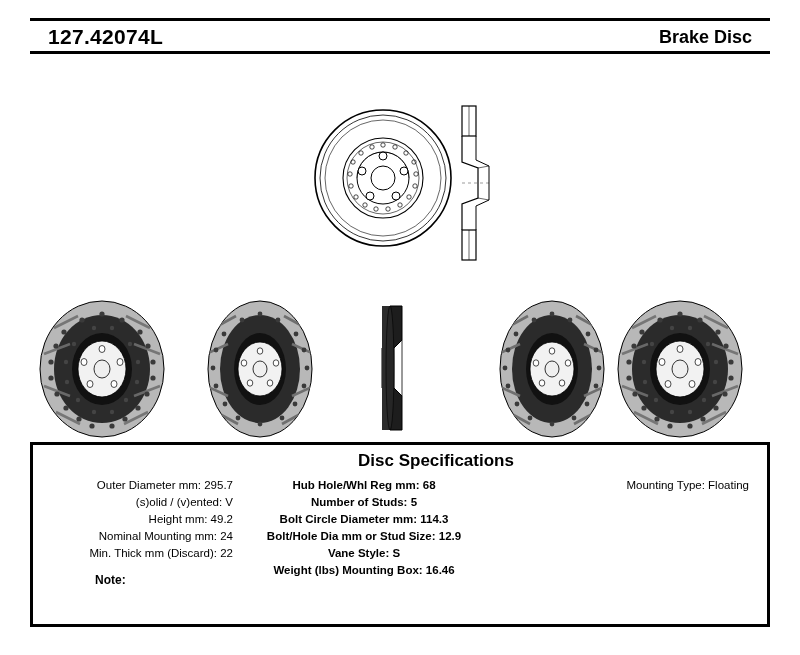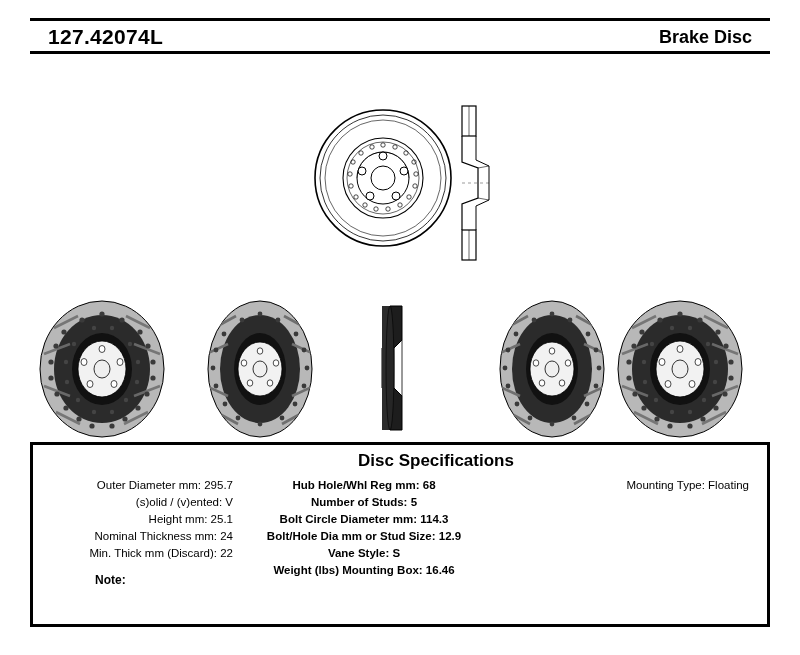--- a/index.html
+++ b/index.html
@@ -462,24 +462,24 @@
       <div class="spec-row">
         <span class="spec-label">Outer Diameter mm: </span>
         <span class="spec-value">295.7</span>
       </div>
       <div class="spec-row">
         <span class="spec-label">(s)olid / (v)ented: </span>
         <span class="spec-value">V</span>
       </div>
       <div class="spec-row">
         <span class="spec-label">Height mm: </span>
-        <span class="spec-value">25.1</span>
-      </div>
-      <div class="spec-row">
-        <span class="spec-label">Nominal Thickness mm: </span>
+        <span class="spec-value">49.2</span>
+      </div>
+      <div class="spec-row">
+        <span class="spec-label">Nominal Mounting mm: </span>
         <span class="spec-value">24</span>
       </div>
       <div class="spec-row">
         <span class="spec-label">Min. Thick mm (Discard): </span>
         <span class="spec-value">22</span>
       </div>
     </div>
 
     <div class="spec-col col-mid">
       <div class="spec-row">

